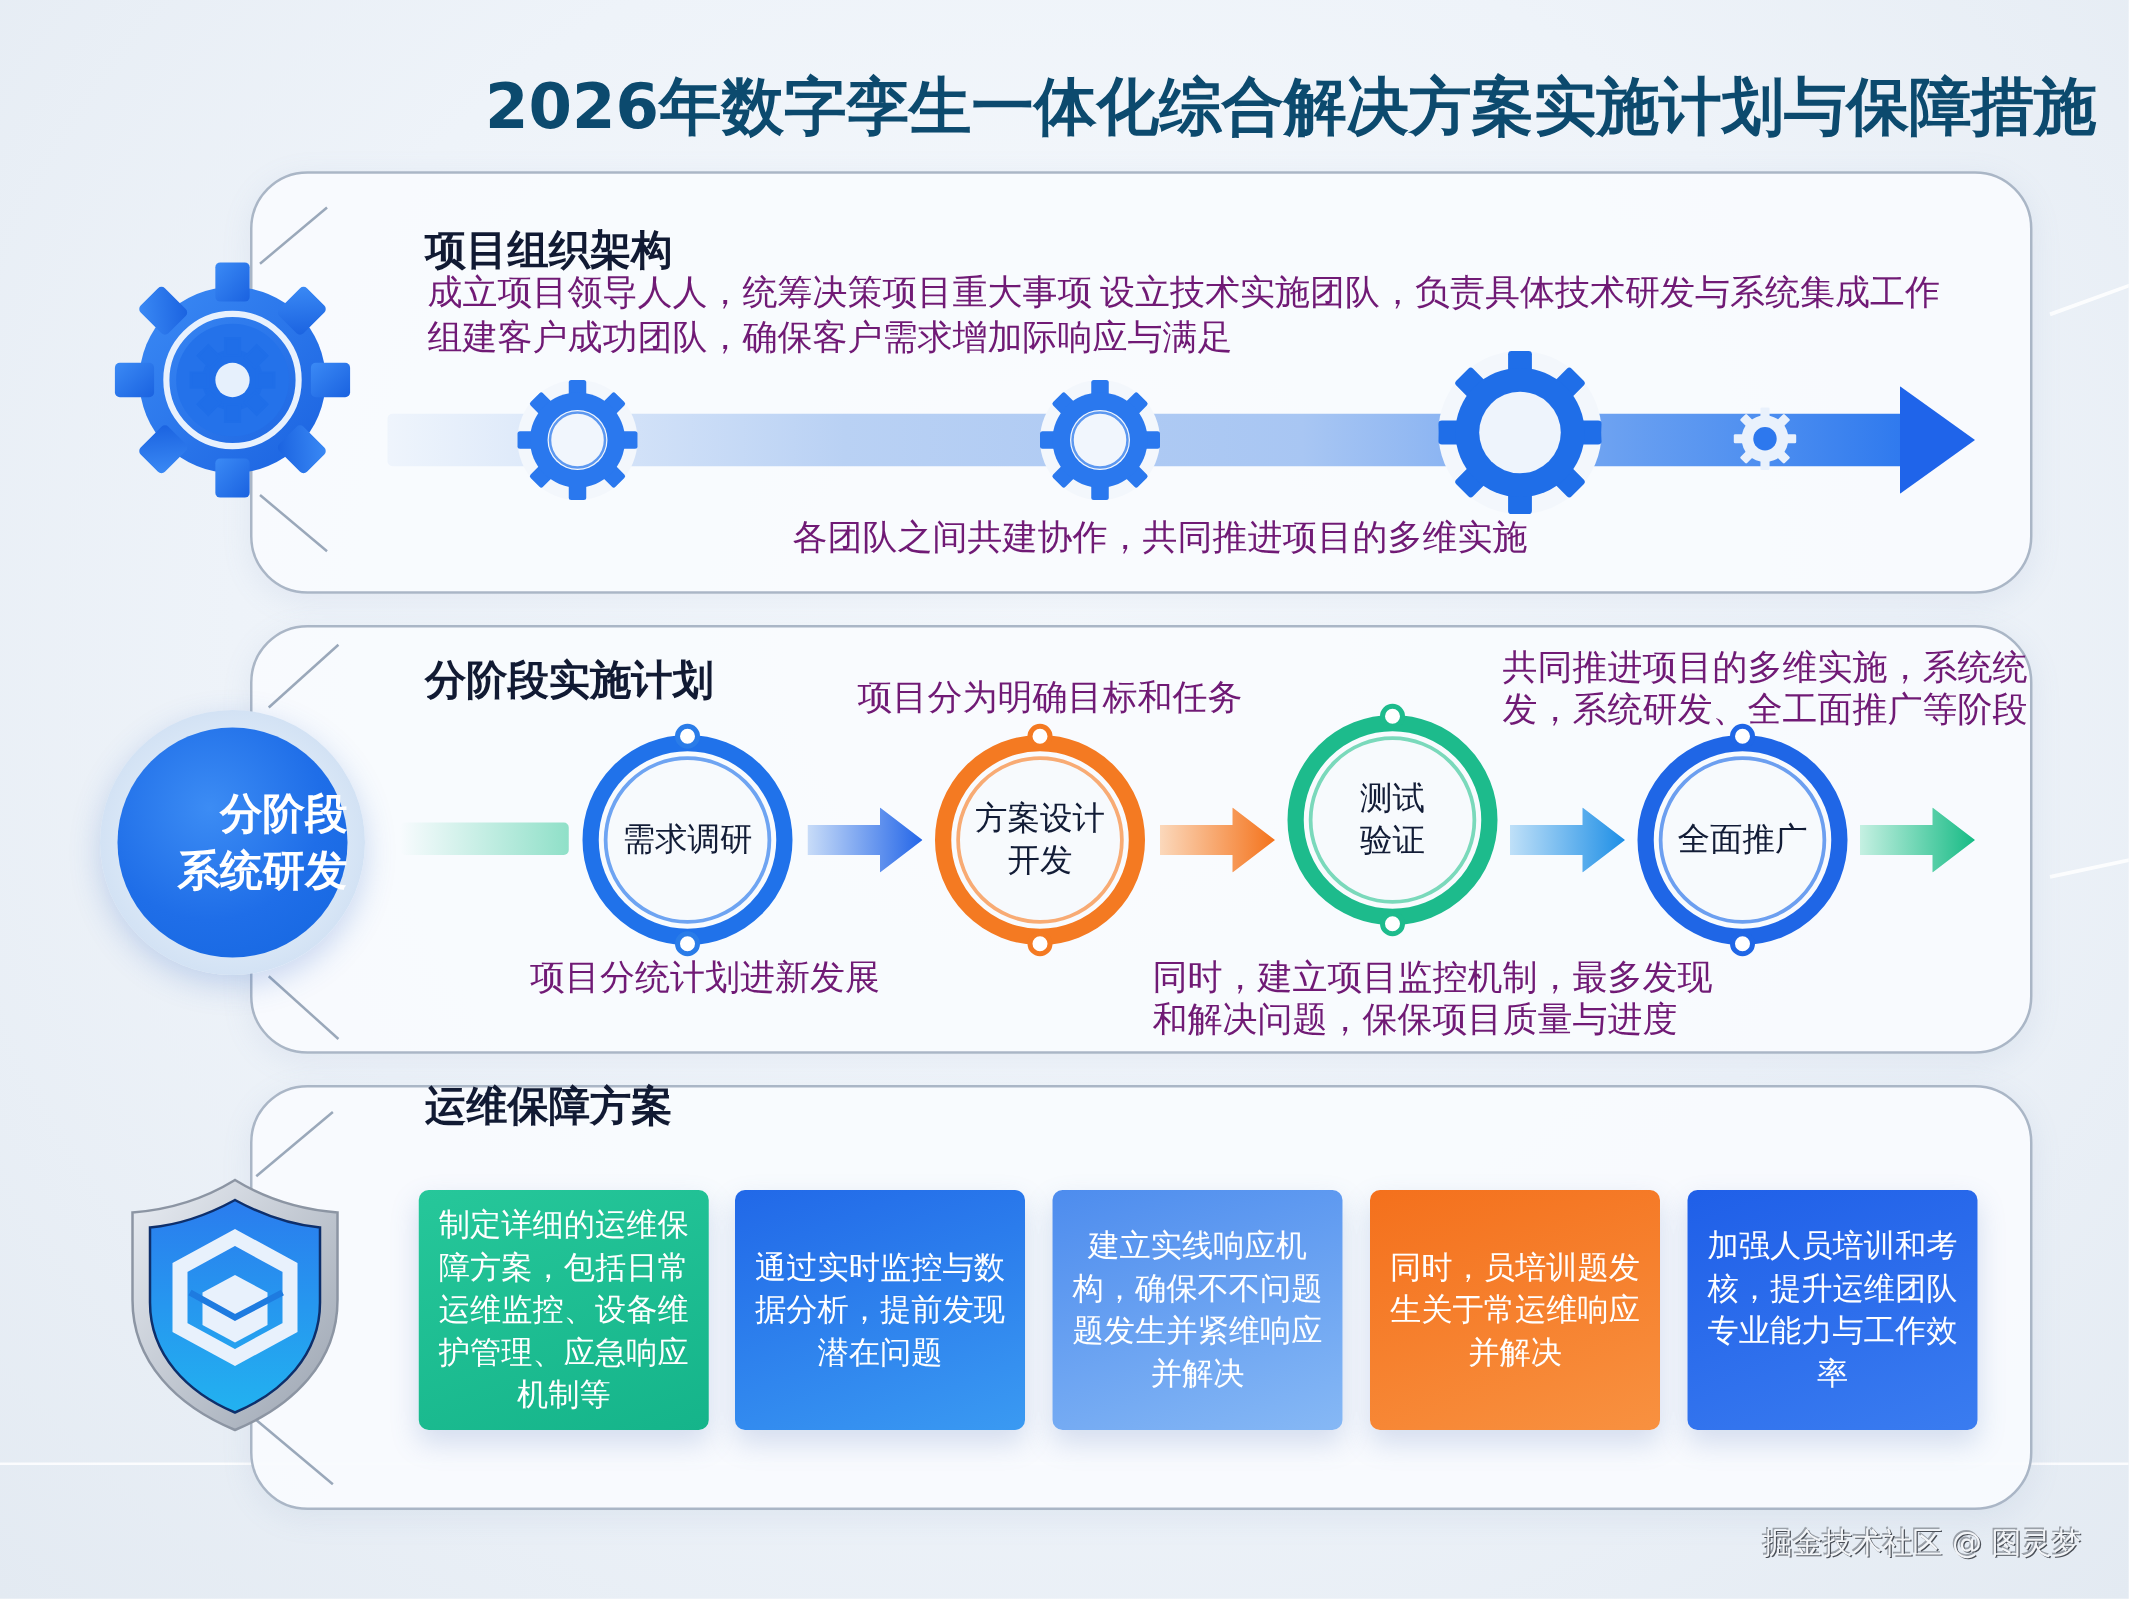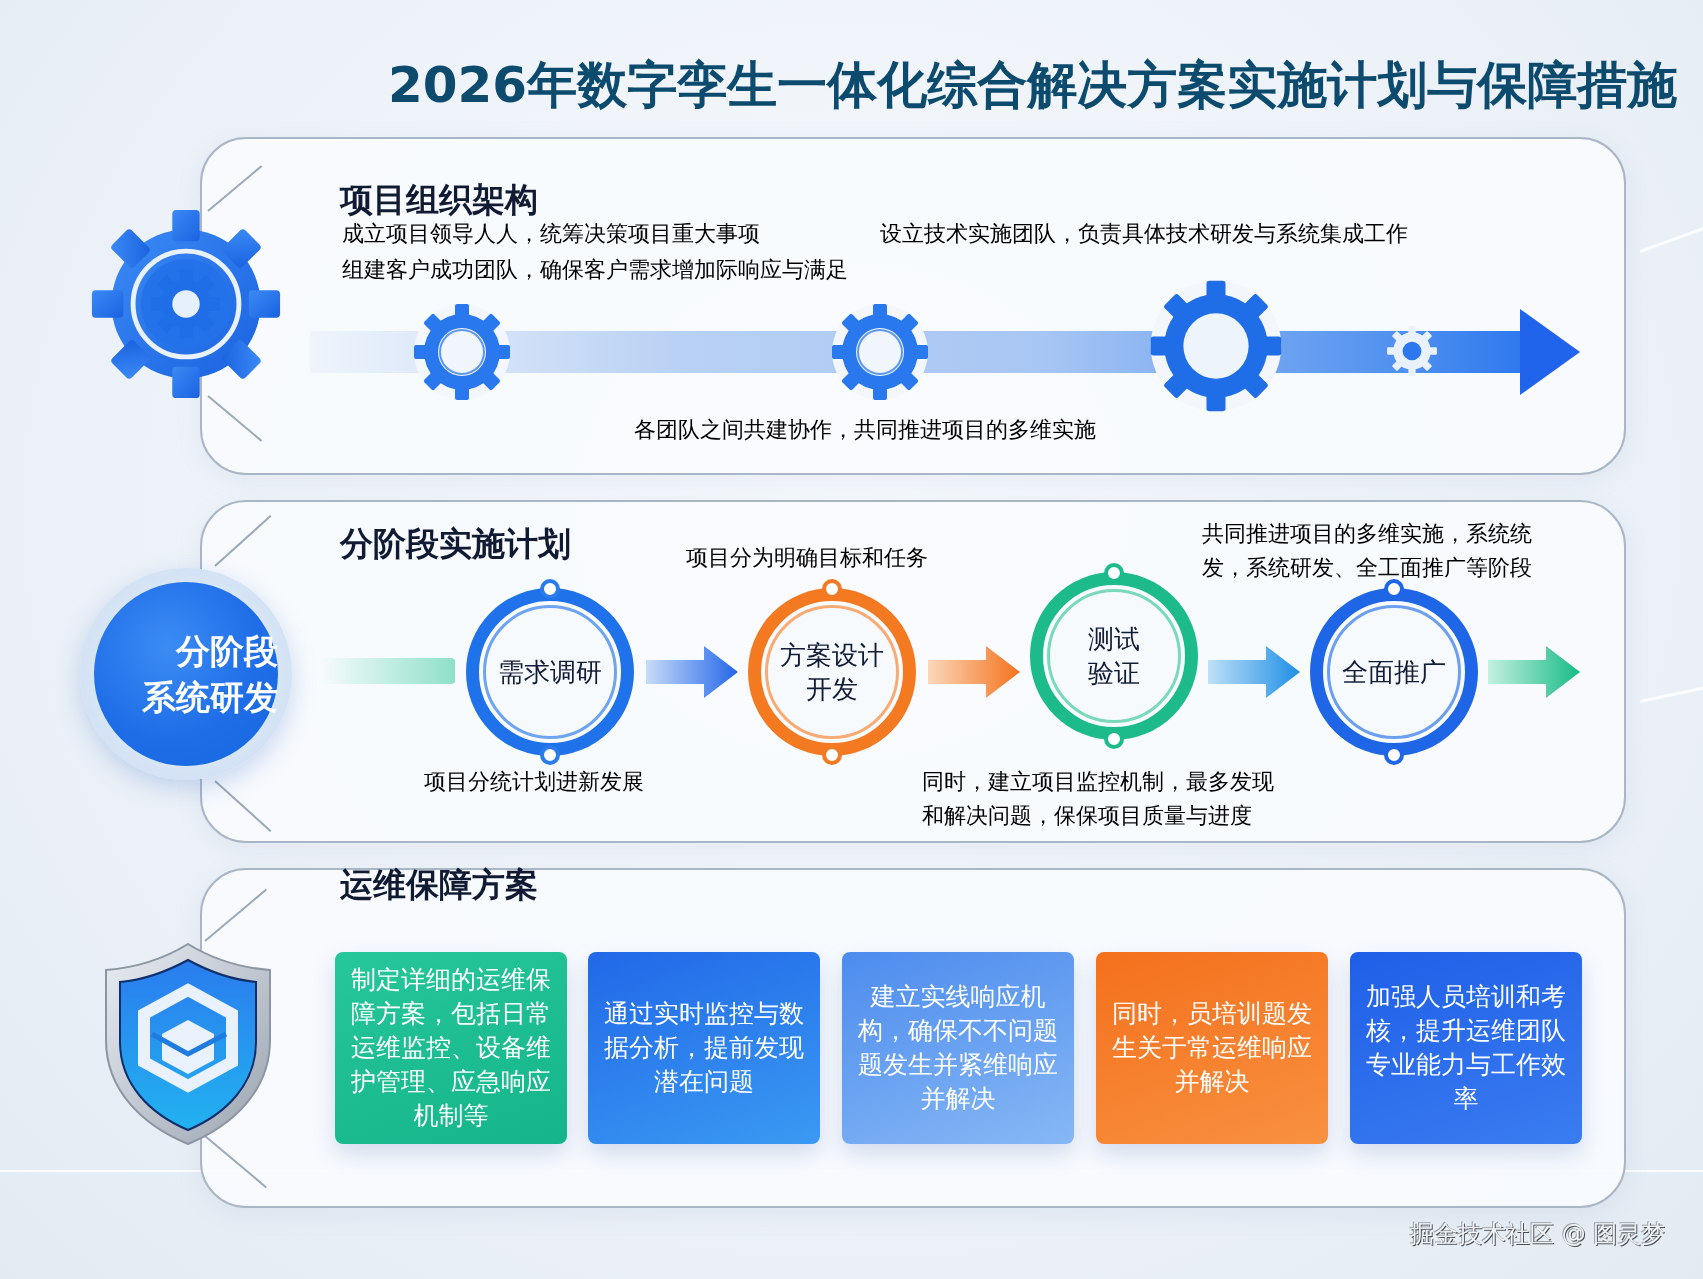--- a/index.html
+++ b/index.html
@@ -21,21 +21,21 @@
     background: rgba(248,251,254,0.92);
     border: 2px solid #aab6c6; border-radius: 46px;
     box-shadow: 0 6px 24px rgba(120,150,190,0.12);
   }
   .card-1 { top: 137px; height: 338px; }
   .card-2 { top: 500px; height: 343px; }
   .card-3 { top: 868px; height: 340px; }
   .connector { position: absolute; border-top: 2px solid #9aa8ba; width: 90px; transform-origin: left center; }
 
   .section-title { position: absolute; font-size: 33px; font-weight: bold; color: #111a33; white-space: nowrap; }
-  .txt { position: absolute; font-size: 22px; color: #000000; white-space: nowrap; line-height: 36px; }
+  .txt { position: absolute; font-size: 28px; color: #701a75; white-space: nowrap; line-height: 36px; }
 
   
   .gear { position: absolute; }
   .track { position: absolute; height: 42px; border-radius: 4px; }
 
   
   .stage {
     position: absolute; width: 168px; height: 168px; border-radius: 50%;
     display: flex; align-items: center; justify-content: center;
   }

